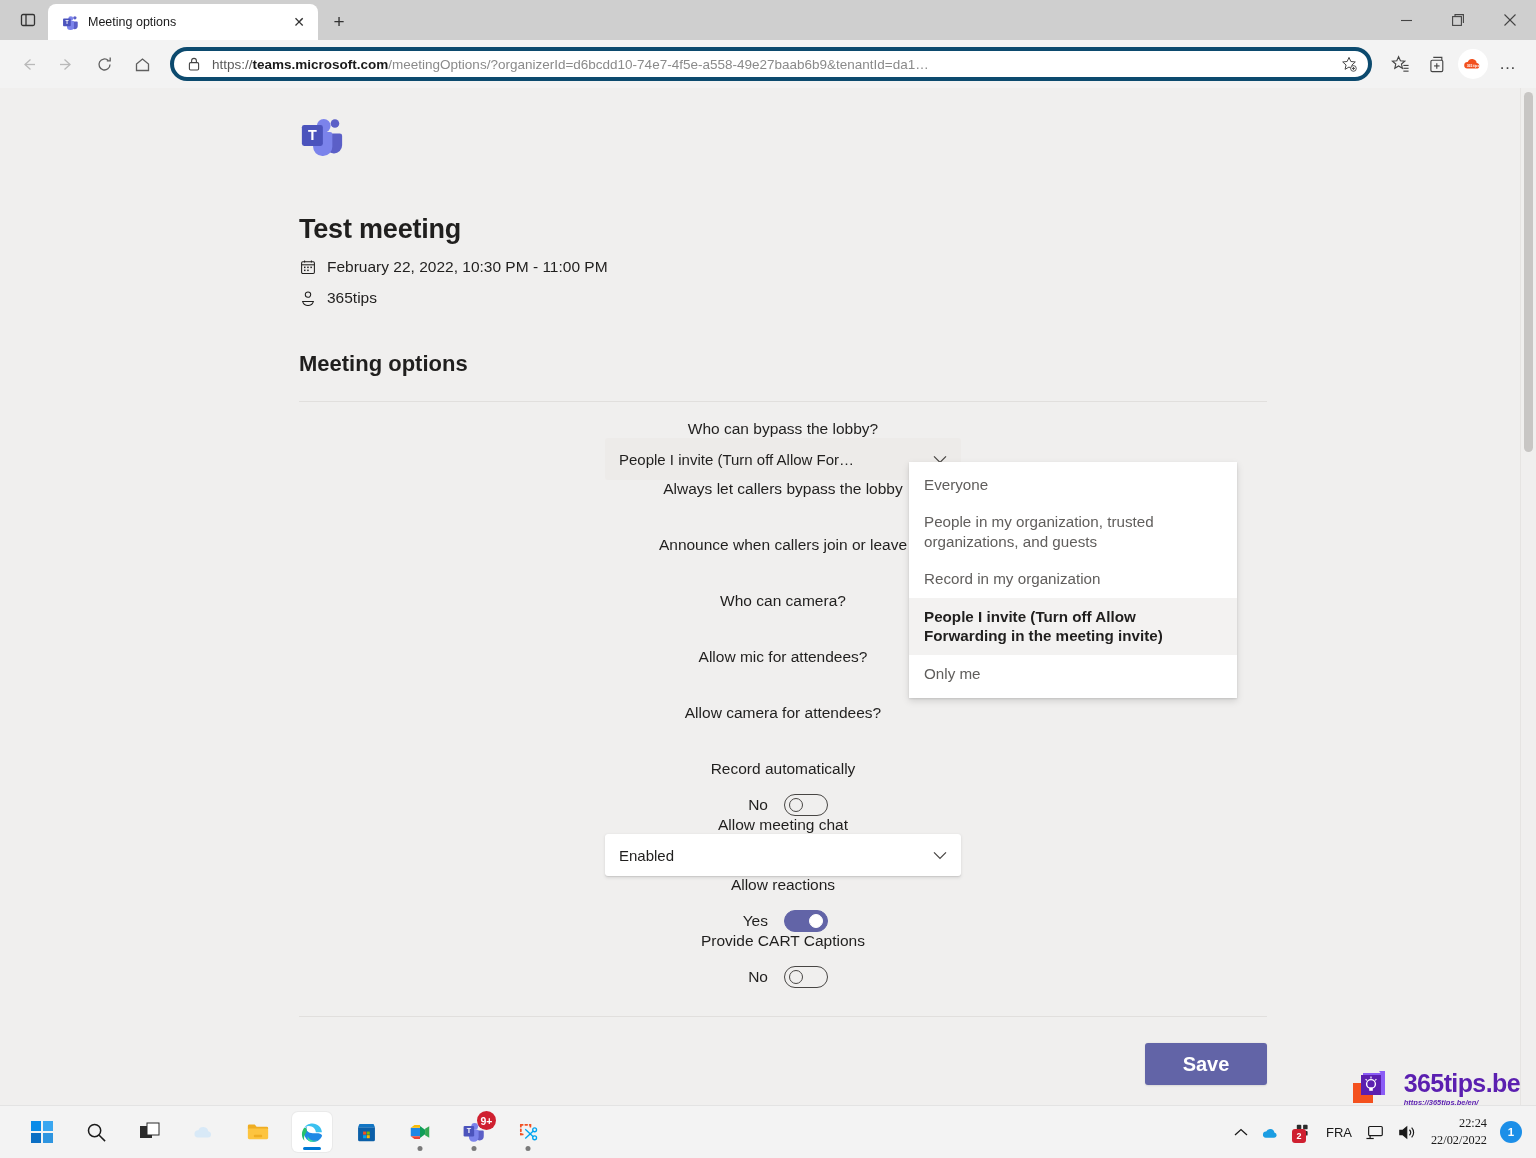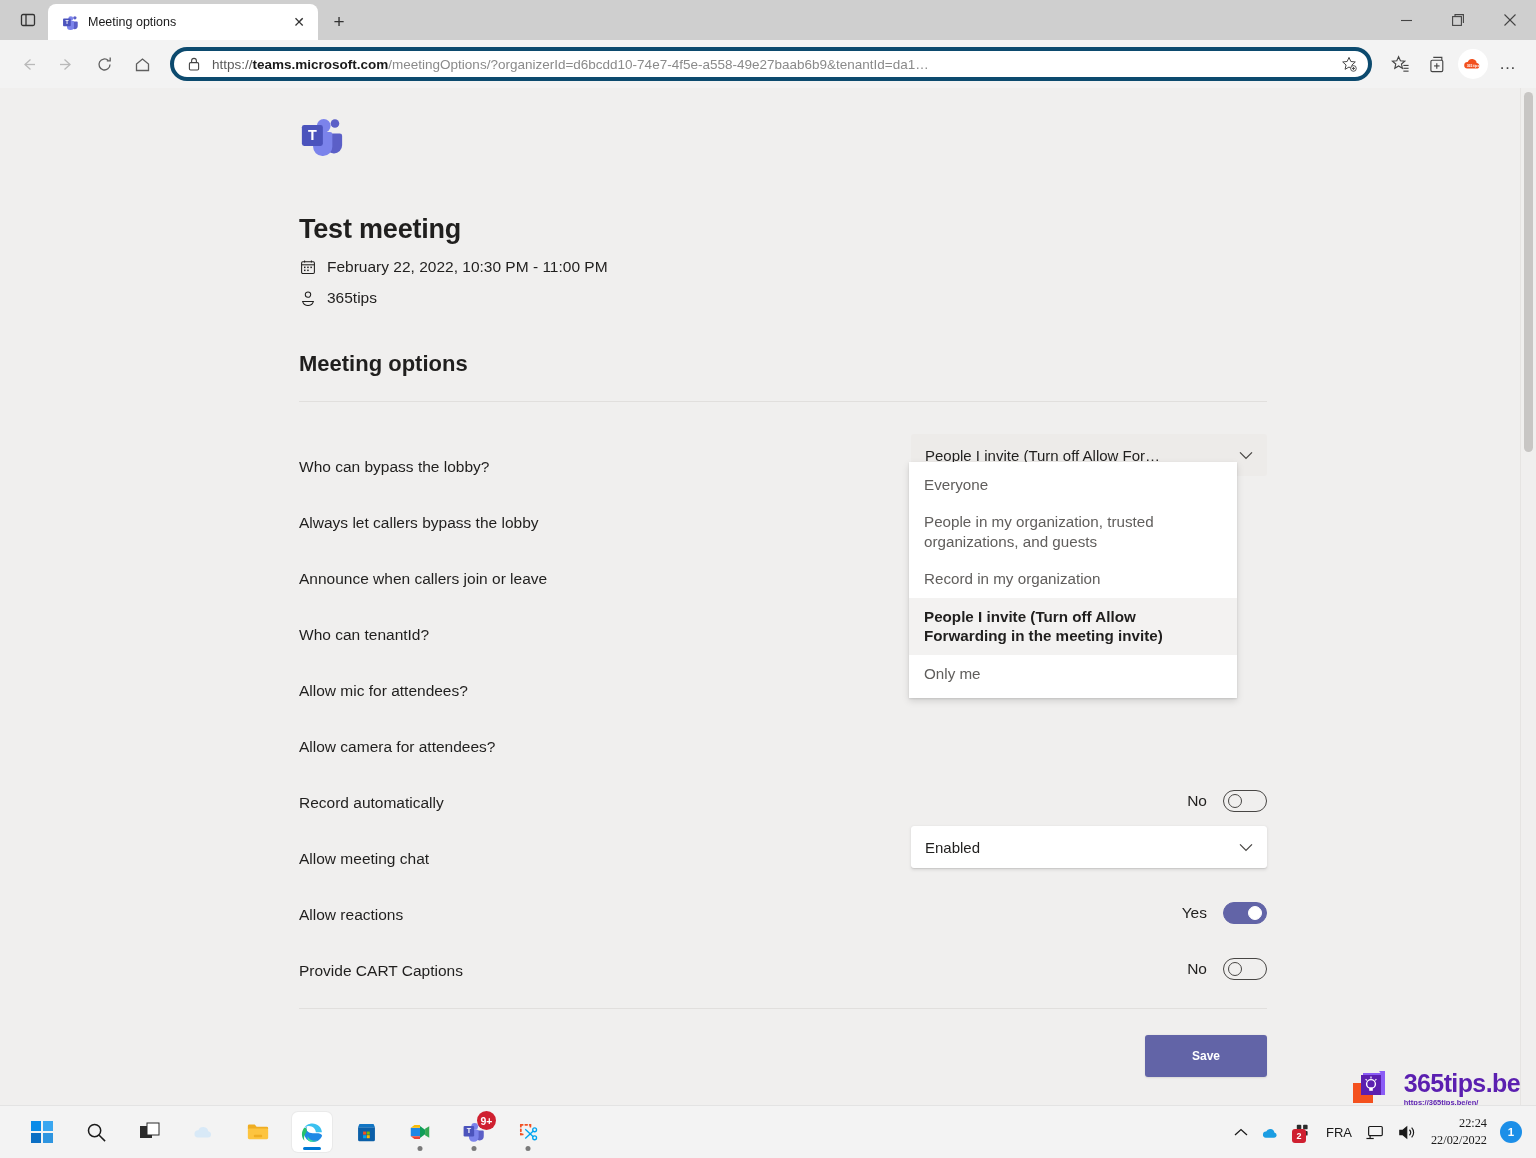--- a/index.html
+++ b/index.html
@@ -86,22 +86,23 @@
   .meet-title { font-size: 27px; font-weight: 700; color:#201f1e; letter-spacing:-0.2px; }
   .meet-row { display:flex; align-items:center; gap: 10px; margin-top: 13px; }
   .meet-row .ico { width: 18px; height:18px; display:flex; align-items:center; justify-content:center; color:#201f1e; }
   .meet-row .txt { font-size: 15.5px; color:#201f1e; }
 
   .section-title { font-size: 22px; font-weight: 700; color:#201f1e; margin-top: 44px; }
   .divider { height:1px; background:#e1dfdd; width: 968px; margin-top: 24px; }
 
   .opt-list { width: 968px; position:relative; }
   .opt-row {
-    display:flex; align-items:flex-end; justify-content:space-between;
+    display:flex; align-items:center; justify-content:space-between;
     min-height: 56px;
+    flex-direction: column;
   }
   .opt-label { font-size: 15.5px; color:#201f1e; }
   .opt-control { display:flex; align-items:center; gap: 16px; }
 
   .ddl {
     width: 356px; height: 42px; background:#ffffff; border-radius:3px;
     display:flex; align-items:center; justify-content:space-between;
     padding: 0 14px; cursor:pointer; font-size:15px; color:#201f1e;
     box-shadow: 0 0.3px 0.9px rgba(0,0,0,.08), 0 1.6px 3.6px rgba(0,0,0,.1);
     gap: 17px;
@@ -128,21 +129,21 @@
     z-index: 40; padding: 4px 0 6px 0;
   }
   .fly-item {
     padding: 9px 15px; font-size: 15.2px; color:#605e5c; line-height:1.28; cursor:pointer;
   }
   .fly-item.selected { background:#f3f2f1; color:#201f1e; font-weight:700; }
 
   .footer-divider { height:1px; background:#e1dfdd; width:968px; margin-top: 28px; }
   .save-wrap { width: 968px; display:flex; justify-content:flex-end; margin-top: 26px; }
   .save-btn {
-    background:#6264a7; color:#ffffff; font-size:12px; font-weight:700;
+    background:#6264a7; color:#ffffff; font-size:20px; font-weight:700;
     width: 122px; height: 42px; border:none; border-radius:3px; cursor:pointer;
     box-shadow: 0 0.6px 1.8px rgba(0,0,0,.1);
   }
 
   
   .scrollbar {
     position:absolute; right:0; top:0; width:16px; height:100%; background:#f0efee;
     border-left:1px solid #e6e4e2; cursor:pointer;
   }
   .scrollthumb {
@@ -382,21 +383,21 @@
 
         <div class="opt-row">
           <span class="opt-label">Always let callers bypass the lobby</span>
         </div>
 
         <div class="opt-row">
           <span class="opt-label">Announce when callers join or leave</span>
         </div>
 
         <div class="opt-row">
-          <span class="opt-label">Who can tenantId?</span>
+          <span class="opt-label">Who can camera?</span>
         </div>
 
         <div class="opt-row">
           <span class="opt-label">Allow mic for attendees?</span>
         </div>
 
         <div class="opt-row">
           <span class="opt-label">Allow camera for attendees?</span>
         </div>
 
@@ -473,21 +474,21 @@
           <path d="M30 6l6 0 0 8z" fill="#8b5cf6"></path>
           <circle cx="22" cy="19" r="4.4" fill="none" stroke="#ffffff" stroke-width="1.4"></circle>
           <rect x="20.2" y="22.4" width="3.6" height="3.4" fill="#ffffff"></rect>
           <line x1="22" y1="11.6" x2="22" y2="13.4" stroke="#fff" stroke-width="1.2"></line>
           <line x1="16.6" y1="14.2" x2="17.8" y2="15.4" stroke="#fff" stroke-width="1.2"></line>
           <line x1="27.4" y1="14.2" x2="26.2" y2="15.4" stroke="#fff" stroke-width="1.2"></line>
         </svg>
       </span>
       <span class="wm-textwrap">
         <span class="wm-text">365tips.be</span>
-        <span class="wm-sub" style="display:block;">https://365tips.be/en/</span>
+        <span class="wm-sub" style="display:block;font-style:italic;">https://365tips.be/en/</span>
       </span>
     </div>
   </div>
 </div>
 
 <div class="taskbar">
   <div class="tb-icons">
 
     <div class="tb-item">
       <svg width="22" height="22" viewBox="0 0 22 22">

